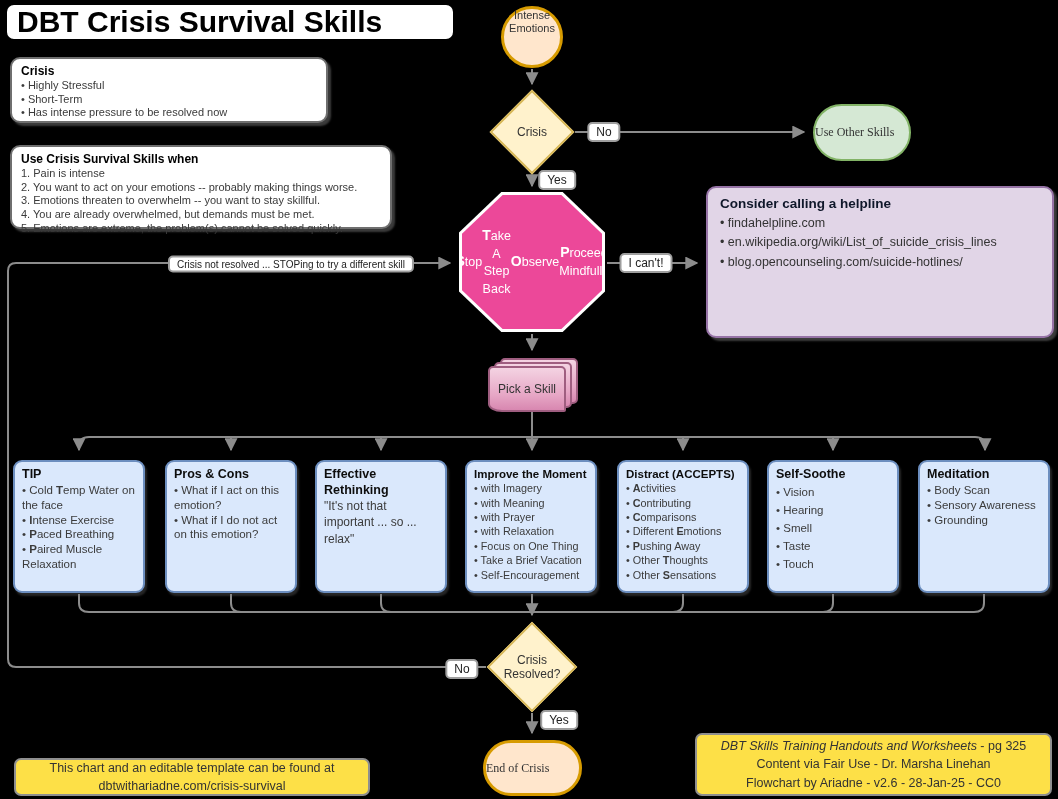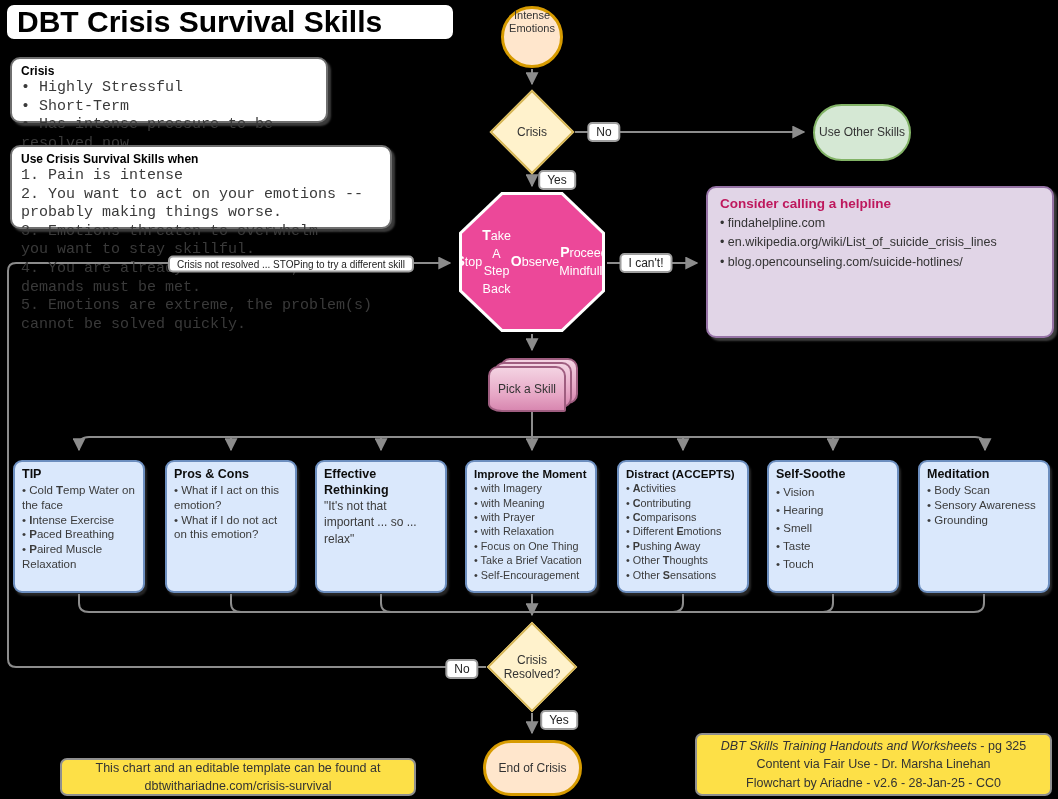--- a/index.html
+++ b/index.html
@@ -12,35 +12,35 @@
 
   
   .title-box{position:absolute;left:4px;top:2px;width:452px;height:40px;background:#fff;
     border:3px solid #000;border-radius:10px;display:flex;align-items:center;
     font-size:30px;font-weight:bold;color:#000;padding:0 10px;white-space:nowrap;}
 
   
   .info-box{position:absolute;background:#fff;border:2px solid #6f6f6f;border-radius:10px;
     padding:5px 9px;color:#333;box-shadow:3px 3px 2px rgba(130,130,130,.45);}
   .info-box .hd{font-weight:bold;color:#000;font-size:12px;line-height:1.25;}
-  .info-box .it{font-size:15px;line-height:1.24;color:#3a3a3a;font-family:Liberation Mono, monospace;}
+  .info-box .it{font-size:11px;line-height:1.24;color:#3a3a3a;}
 
   
   .helpline{position:absolute;left:706px;top:186px;width:348px;height:152px;background:#e1d5e7;
     border:2px solid #9673a6;border-radius:10px;padding:8px 12px;color:#1d1d1d;
     box-shadow:3px 3px 2px rgba(130,130,130,.45);}
-  .helpline .hd{font-weight:bold;font-size:13.5px;margin-bottom:3px;color:#be185d;}
+  .helpline .hd{font-weight:bold;font-size:13.5px;margin-bottom:3px;color:#0f172a;}
   .helpline .it{font-size:12.5px;line-height:1.55;color:#333;}
 
   
   .circle-node{position:absolute;left:501px;top:6px;width:62px;height:62px;border-radius:50%;
     background:#ffe6cc;border:3px solid #d79b00;display:flex;justify-content:center;
     text-align:center;font-size:11px;color:#333;line-height:1.2;}
-  .stadium{position:absolute;display:flex;align-items:center;justify-content:center;text-align:center;
-    font-size:12px;color:#333;line-height:1.25;}
+  .stadium{position:absolute;display:flex;align-items:center;justify-content:flex-start;text-align:center;
+    font-size:12px;color:#333;line-height:1.25;font-family:Liberation Serif, serif;}
   .use-other{left:813px;top:104px;width:98px;height:57px;border-radius:29px;
     background:#d5e8d4;border:2px solid #82b366;}
   .end-crisis{left:483px;top:740px;width:99px;height:56px;border-radius:28px;
     background:#ffe6cc;border:3px solid #d79b00;}
 
   
   .diamond{position:absolute;background:#fff2cc;border:2px solid #d6b656;transform:rotate(45deg);}
   .d-crisis{left:502px;top:102px;width:60px;height:60px;}
   .d-resolved{left:500px;top:635px;width:64px;height:64px;}
   .dlabel{position:absolute;display:flex;align-items:center;justify-content:center;text-align:center;
@@ -51,21 +51,21 @@
   
   .octagon-outer{position:absolute;left:459px;top:192px;width:146px;height:140px;background:#fff;
     clip-path:polygon(29% 0%,71% 0%,100% 29%,100% 71%,71% 100%,29% 100%,0% 71%,0% 29%);}
   .octagon-inner{position:absolute;left:3px;top:3px;right:3px;bottom:3px;background:#ec4899;
     clip-path:polygon(29% 0%,71% 0%,100% 29%,100% 71%,71% 100%,29% 100%,0% 71%,0% 29%);
     display:flex;align-items:center;justify-content:center;
     color:#fff;font-size:12.5px;line-height:1.4;text-align:center;border-radius:28px;}
   .octagon-inner b{font-size:14px;}
 
   
-  .card{position:absolute;width:78px;height:46px;border:2px solid #9f5e80;border-radius:10px;
+  .card{position:absolute;width:78px;height:46px;border:2px solid #9f5e80;border-radius:5px;
     background:linear-gradient(180deg,#f4d3e2 0%,#e6a6c5 65%,#d887b0 100%);}
   .card.c3{left:500px;top:358px;}
   .card.c2{left:494px;top:362px;}
   .card.c1{left:488px;top:366px;display:flex;align-items:center;justify-content:center;
     font-size:12px;color:#333;border-bottom-left-radius:14px 8px;border-bottom-right-radius:2px;}
 
   
   .skill{position:absolute;top:460px;width:132px;height:133px;background:#dae8fc;
     border:2px solid #6c8ebf;border-radius:9px;padding:5px 7px;color:#3b3b3b;
     box-shadow:2px 3px 2px rgba(110,110,110,.35);}
@@ -81,21 +81,21 @@
   
   .edge-label{position:absolute;transform:translate(-50%,-50%);background:#fff;
     border:2px solid #9e9e9e;border-radius:5px;padding:1px 7px;font-size:12px;color:#222;
     white-space:nowrap;}
   .edge-label.sm{font-size:10px;}
 
   
   .footer{position:absolute;background:#fde047;border:2px solid #8f8f8f;border-radius:7px;
     color:#333;display:flex;flex-direction:column;align-items:center;justify-content:center;
     text-align:center;font-size:12.5px;line-height:1.45;}
-  .footer-left{left:14px;top:758px;width:356px;height:38px;margin-left:46px;}
+  .footer-left{left:14px;top:758px;width:356px;height:38px;}
   .footer-right{left:695px;top:733px;width:357px;height:63px;}
   .footer .ital{font-style:italic;}
 </style>
 </head>
 <body>
 
 <div id="stage">
 
   <svg id="edges" viewBox="0 0 1058 799">
     <defs>

